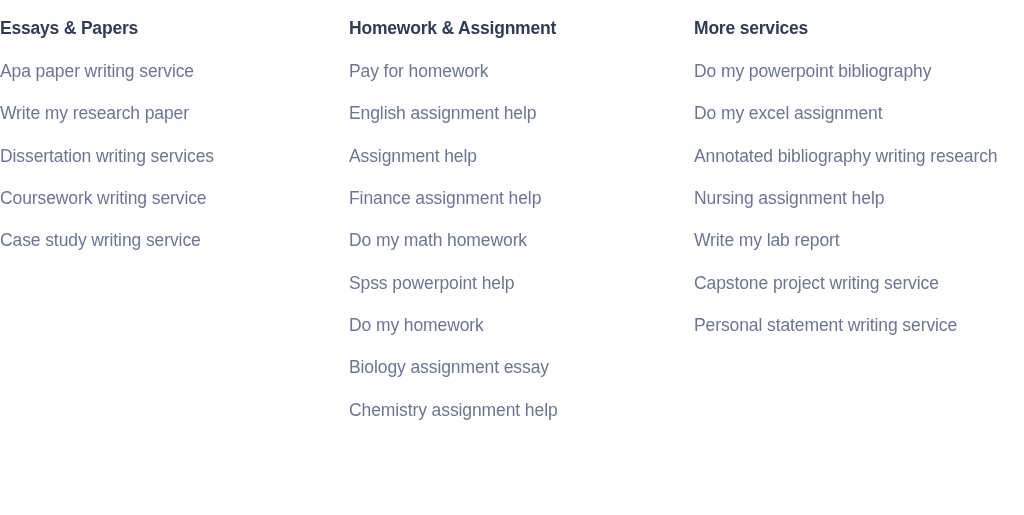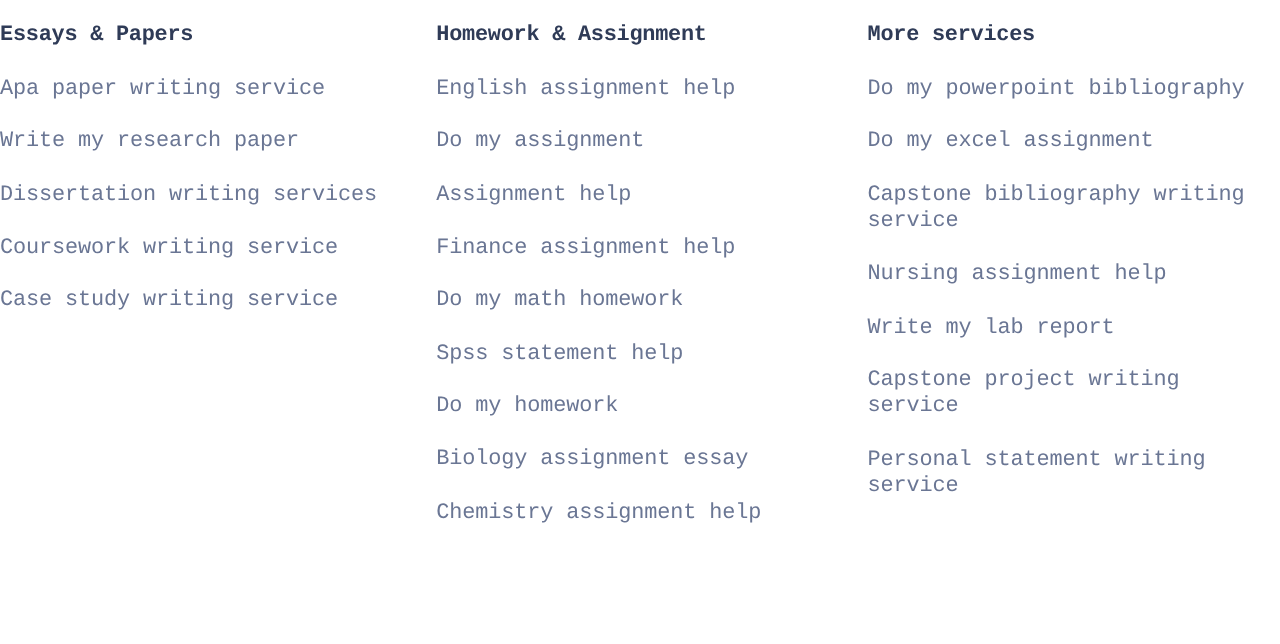--- a/index.html
+++ b/index.html
@@ -17,21 +17,20 @@
   .footer-links {
     display: flex;
     flex-direction: row;
     align-items: flex-start;
     padding: 18px 0 0 0;
     box-sizing: border-box;
     width: 1024px;
   }
   .link-column {
     box-sizing: border-box;
-    font-family: Liberation Mono, monospace;
   }
   .col-1 { width: 349px; padding-left: 0px; }
   .col-2 { width: 345px; padding-left: 0px; }
   .col-3 { width: 330px; padding-left: 0px; }
 
   .column-title {
     font-size: 17.5px;
     font-weight: bold;
     color: #2f3b57;
     letter-spacing: -0.2px;
@@ -70,38 +69,38 @@
       <li><a class="link-item">Write my research paper</a></li>
       <li><a class="link-item">Dissertation writing services</a></li>
       <li><a class="link-item">Coursework writing service</a></li>
       <li><a class="link-item">Case study writing service</a></li>
     </ul>
   </div>
 
   <div class="link-column col-2">
     <h3 class="column-title">Homework &amp; Assignment</h3>
     <ul class="links-list">
+      <li><a class="link-item">Pay for homework</a></li>
       <li><a class="link-item">English assignment help</a></li>
-      <li><a class="link-item">Do my assignment</a></li>
       <li><a class="link-item">Assignment help</a></li>
       <li><a class="link-item">Finance assignment help</a></li>
       <li><a class="link-item">Do my math homework</a></li>
-      <li><a class="link-item">Spss statement help</a></li>
+      <li><a class="link-item">Spss powerpoint help</a></li>
       <li><a class="link-item">Do my homework</a></li>
       <li><a class="link-item">Biology assignment essay</a></li>
       <li><a class="link-item">Chemistry assignment help</a></li>
     </ul>
   </div>
 
   <div class="link-column col-3">
     <h3 class="column-title">More services</h3>
     <ul class="links-list">
       <li><a class="link-item">Do my powerpoint bibliography</a></li>
       <li><a class="link-item">Do my excel assignment</a></li>
-      <li><a class="link-item">Capstone bibliography writing service</a></li>
+      <li><a class="link-item">Annotated bibliography writing research</a></li>
       <li><a class="link-item">Nursing assignment help</a></li>
       <li><a class="link-item">Write my lab report</a></li>
       <li><a class="link-item">Capstone project writing service</a></li>
       <li><a class="link-item">Personal statement writing service</a></li>
     </ul>
   </div>
 
 </div>
 
 </body></html>

